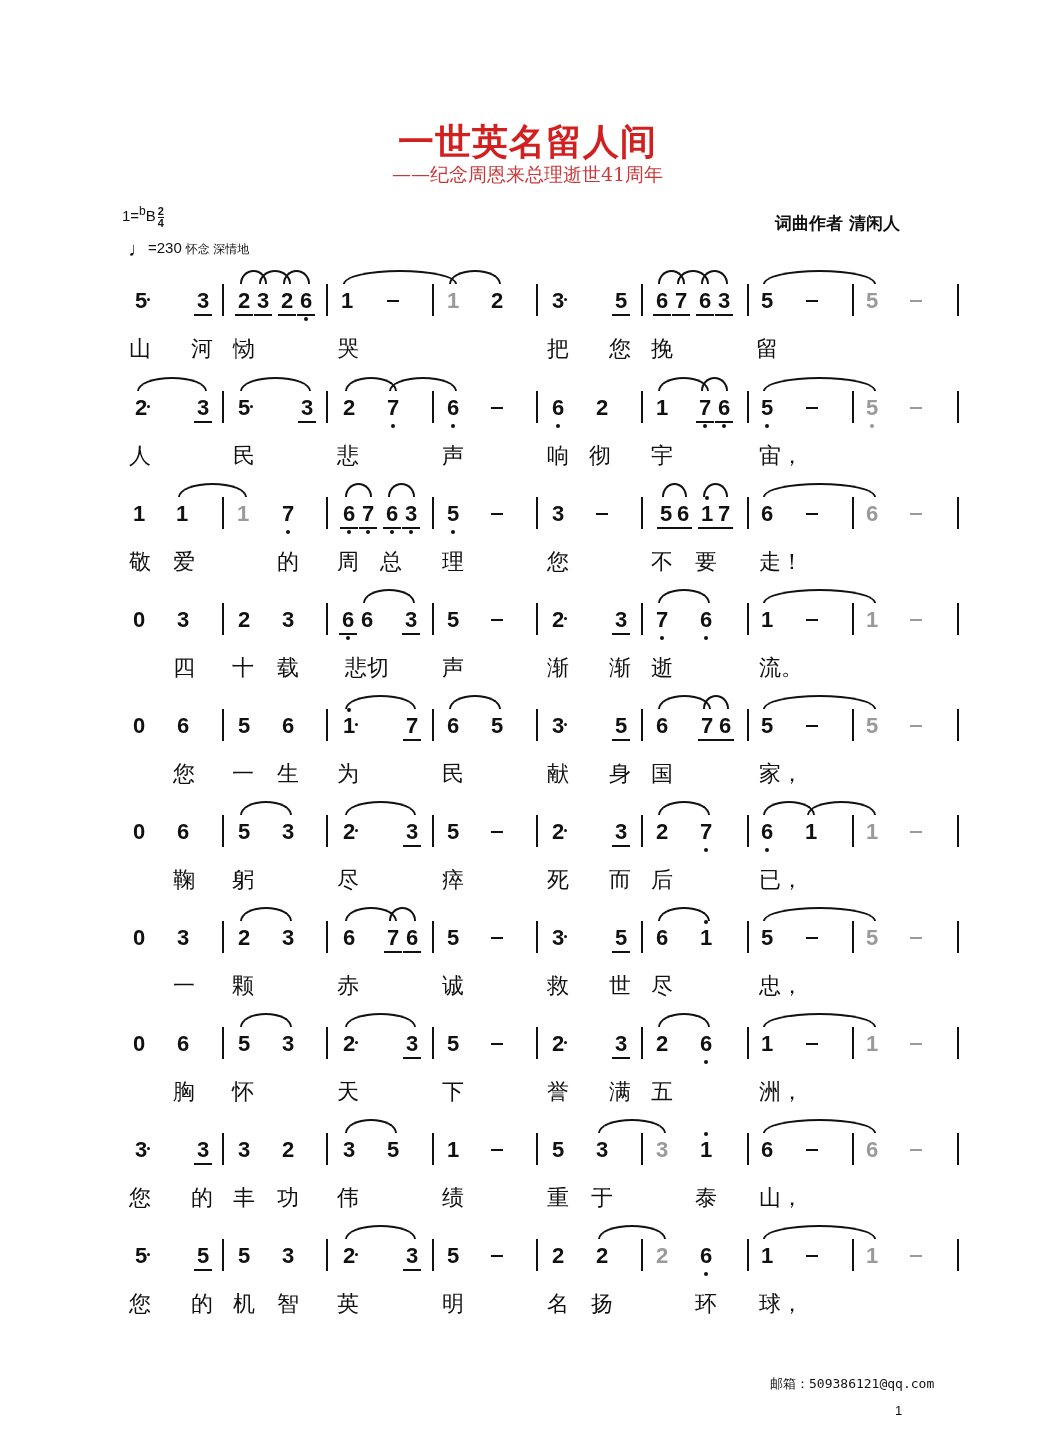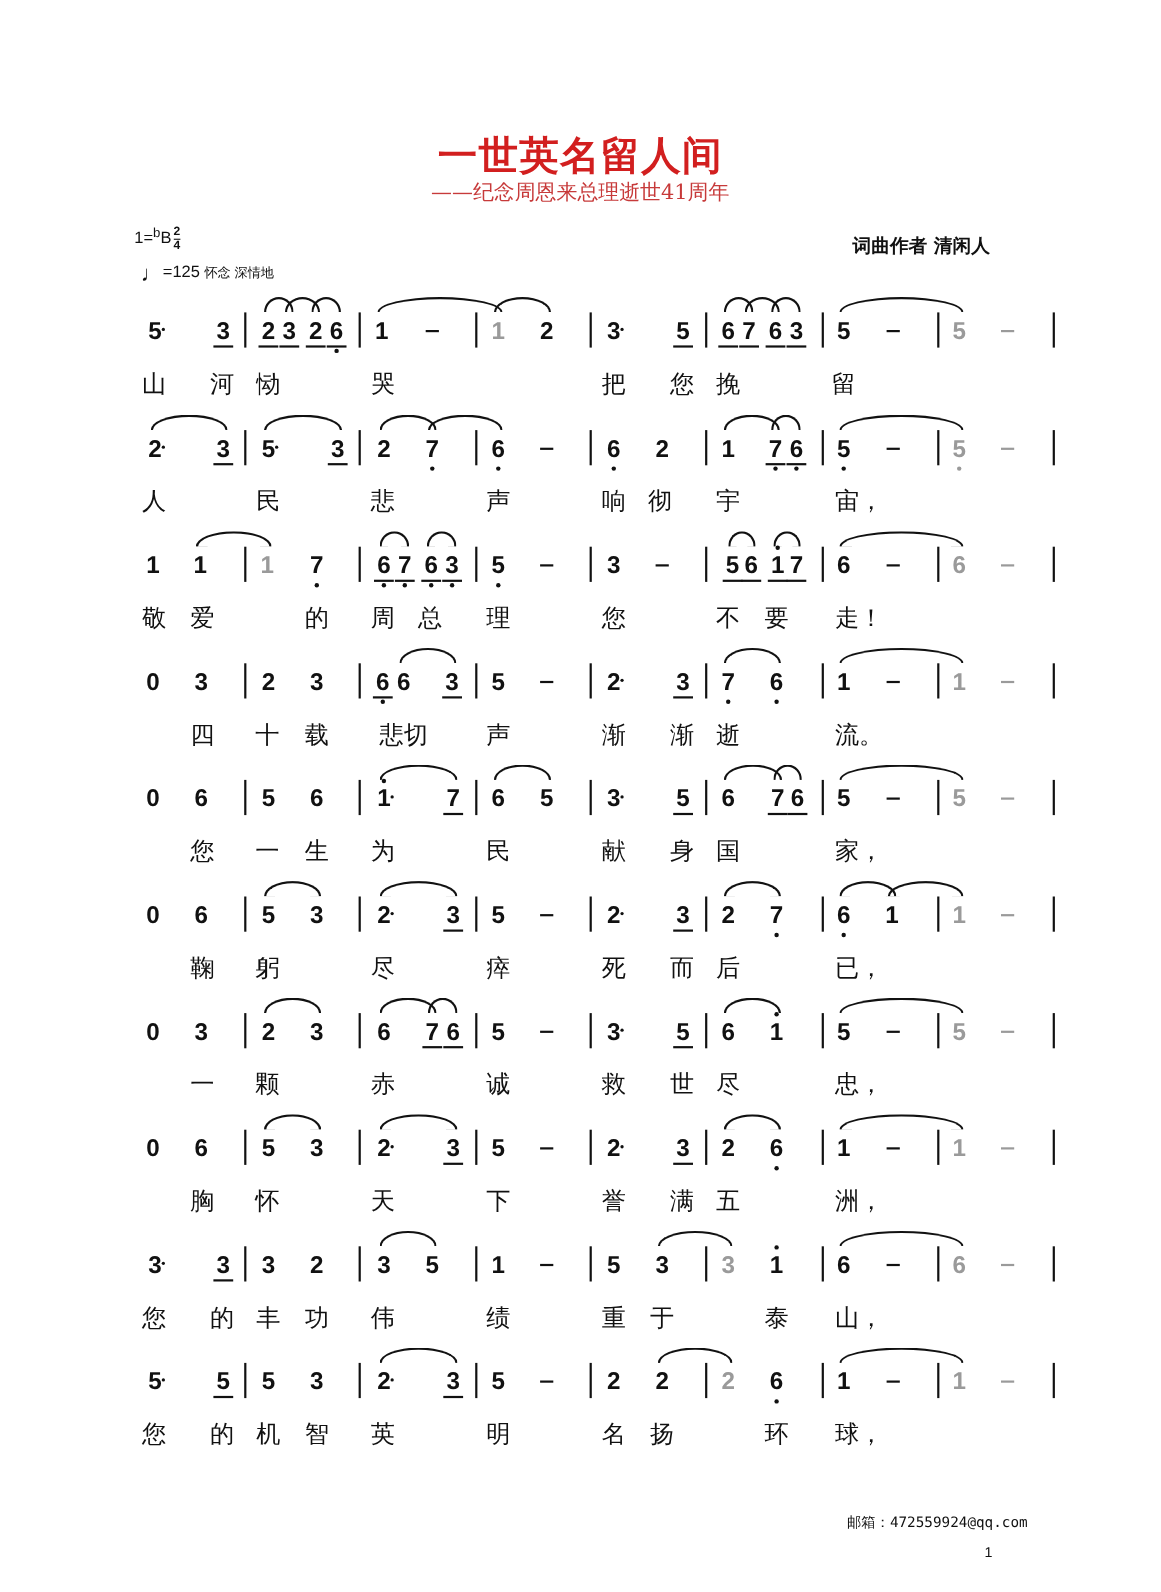--- a/index.html
+++ b/index.html
@@ -34,21 +34,21 @@
 </head>
 <body>
 
 <div class="abs title">一世英名留人间</div>
 <div class="abs subtitle">——纪念周恩来总理逝世41周年</div>
 
 <div class="abs key">
   <span>1=</span><span class="flat">b</span><span>B</span><span class="frac"><span class="top">2</span><span>4</span></span>
 </div>
 <div class="abs tempo">
-  <span class="note-glyph">♩</span><span>=125</span><small>怀念  深情地</small>
+  <span class="note-glyph">♩</span><span>=230</span><small>怀念  深情地</small>
 </div>
 <div class="abs author">词曲作者  清闲人</div>
 
 <div id="score">
     <div class="line" style="top: 290px;">
       <div class="bar" style="left: 222px;"></div>
       <div class="bar" style="left: 326px;"></div>
       <div class="bar" style="left: 432px;"></div>
       <div class="bar" style="left: 536px;"></div>
       <div class="bar" style="left: 641px;"></div>
@@ -451,14 +451,14 @@
       <div class="ly" style="left: 288px;">智</div>
       <div class="ly" style="left: 348px;">英</div>
       <div class="ly" style="left: 453px;">明</div>
       <div class="ly" style="left: 558px;">名</div>
       <div class="ly" style="left: 602px;">扬</div>
       <div class="ly" style="left: 706px;">环</div>
       <div class="ly" style="left: 772px; width: 48px; margin-left: -13px; text-align: left;">球，</div>
     </div>
   </div>
 
-<div class="abs email">邮箱：472559924@qq.com</div>
+<div class="abs email">邮箱：509386121@qq.com</div>
 <div class="abs pageno">1</div>
 
 </body></html>

